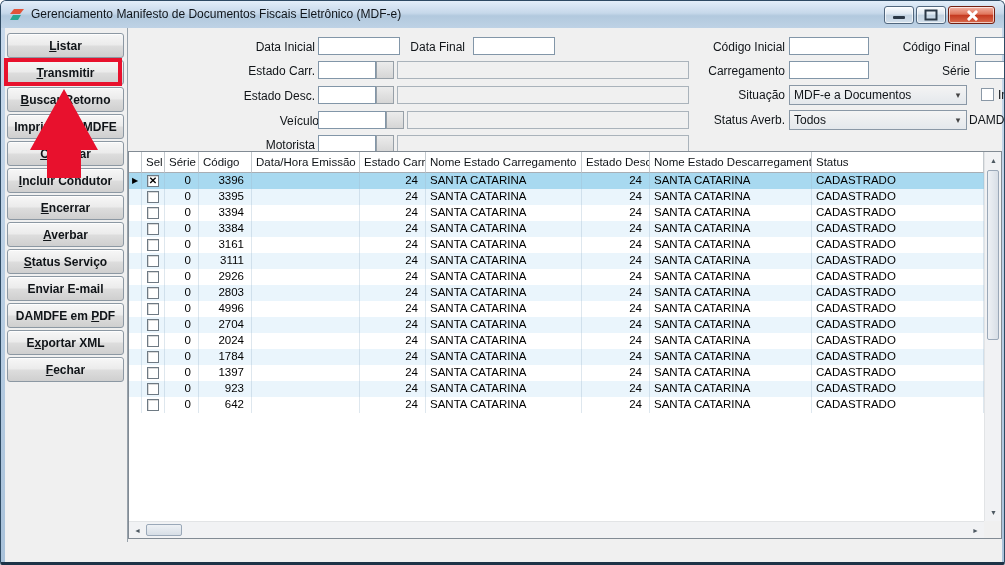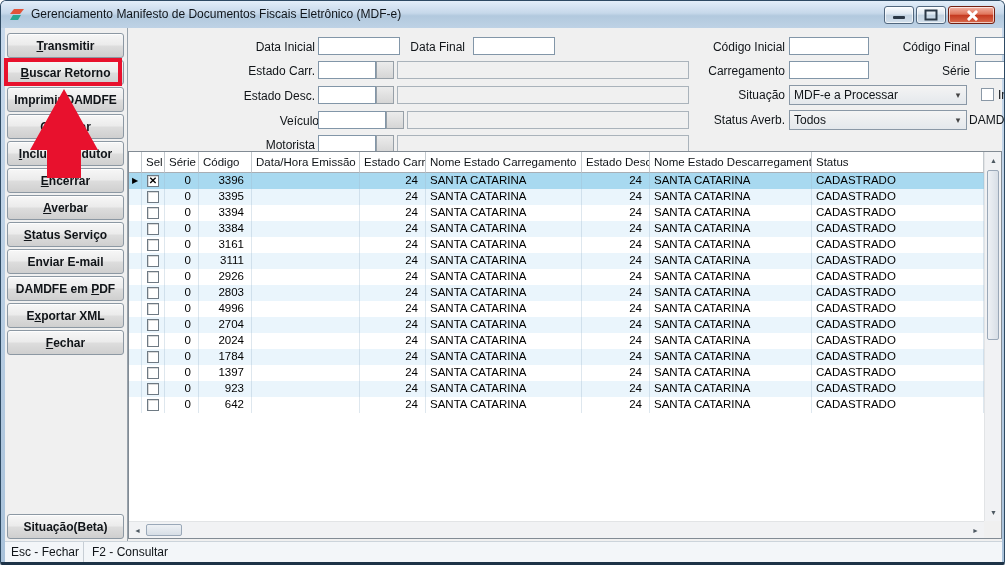--- a/index.html
+++ b/index.html
@@ -116,36 +116,34 @@
       <div class="wcb close">
           <span class="g-x"></span>
         </div>
     </div>
   </div>
 
   <div class="client">
 
     <div class="sidebar">
       <div class="side-btns">
+          <button class="side-btn"><u>L</u>istar</button>
           <button class="side-btn"><u>T</u>ransmitir</button>
           <button class="side-btn"><u>B</u>uscar Retorno</button>
           <button class="side-btn">Imprimir DAMDFE</button>
           <button class="side-btn"><u>C</u>ancelar</button>
           <button class="side-btn"><u>I</u>ncluir Condutor</button>
           <button class="side-btn"><u>E</u>ncerrar</button>
           <button class="side-btn"><u>A</u>verbar</button>
           <button class="side-btn"><u>S</u>tatus Serviço</button>
           <button class="side-btn">Enviar E-mail</button>
           <button class="side-btn">DAMDFE em <u>P</u>DF</button>
           <button class="side-btn">E<u>x</u>portar XML</button>
           <button class="side-btn"><u>F</u>echar</button>
         </div>
-      <div class="beta-slot">
-          <button class="side-btn">Situação(Beta)</button>
-        </div>
     </div>
 
     <div class="filters">
 
       <span class="flabel" style="left:100px;top:12px;width:86px;">Data Inicial</span>
       <input class="tin" style="left: 189px; top: 9px; width: 82px;" value="">
       <span class="flabel" style="left:270px;top:12px;width:66px;">Data Final</span>
       <input class="tin" style="left: 344px; top: 9px; width: 82px;" value="">
 
       <span class="flabel" style="left:60px;top:36px;width:126px;">Estado Carr.</span>
@@ -173,21 +171,21 @@
       <span class="flabel" style="left:725px;top:12px;width:116px;">Código Final</span>
       <input class="tin" style="left: 846px; top: 9px; width: 80px;" value="">
 
       <span class="flabel" style="left:540px;top:36px;width:116px;">Carregamento</span>
       <input class="tin" style="left: 660px; top: 33px; width: 80px;" value="">
       <span class="flabel" style="left:725px;top:36px;width:116px;">Série</span>
       <input class="tin" style="left: 846px; top: 33px; width: 80px;" value="">
 
       <span class="flabel" style="left:540px;top:60px;width:116px;">Situação</span>
       <div class="combo" style="left:660px;top:57px;width:178px;">
-        <span class="cval">MDF-e a Processar</span>
+        <span class="cval">MDF-e a Documentos</span>
         <span class="carrow">▾</span>
       </div>
       <div class="fcheck" style="left:852px;top:60px;"></div>
       <span class="fchecklabel" style="left:869px;top:60px;">Imprimir sem visualizar</span>
 
       <span class="flabel" style="left:540px;top:85px;width:116px;">Status Averb.</span>
       <div class="combo" style="left:660px;top:82px;width:178px;">
         <span class="cval">Todos</span>
         <span class="carrow">▾</span>
       </div>
@@ -426,25 +424,20 @@
         <span class="sbtn" style="bottom:0;left:0;"><span>▼</span></span>
       </div>
       <div class="hscroll">
         <span class="sbtn" style="left:0;top:0;"><span>◄</span></span>
         <div class="sthumb" style="top:2px;bottom:2px;left:17px;width:36px;"></div>
         <span class="sbtn" style="right:0;top:0;"><span>►</span></span>
       </div>
       <div class="corner"></div>
     </div>
 
-    <div class="statusbar">
-      <span class="sb-sec1">Esc - Fechar</span>
-      <span class="sb-div"></span>
-      <span class="sb-sec2">F2 - Consultar</span>
-    </div>
   </div>
 
   <svg class="annotation" viewBox="0 0 130 200">
     <rect x="5" y="59" width="114" height="24"></rect>
     <polygon points="63,88 97,149 80,149 80,177 46,177 46,149 29,149"></polygon>
   </svg>
 
 </div>
 
 </body></html>

